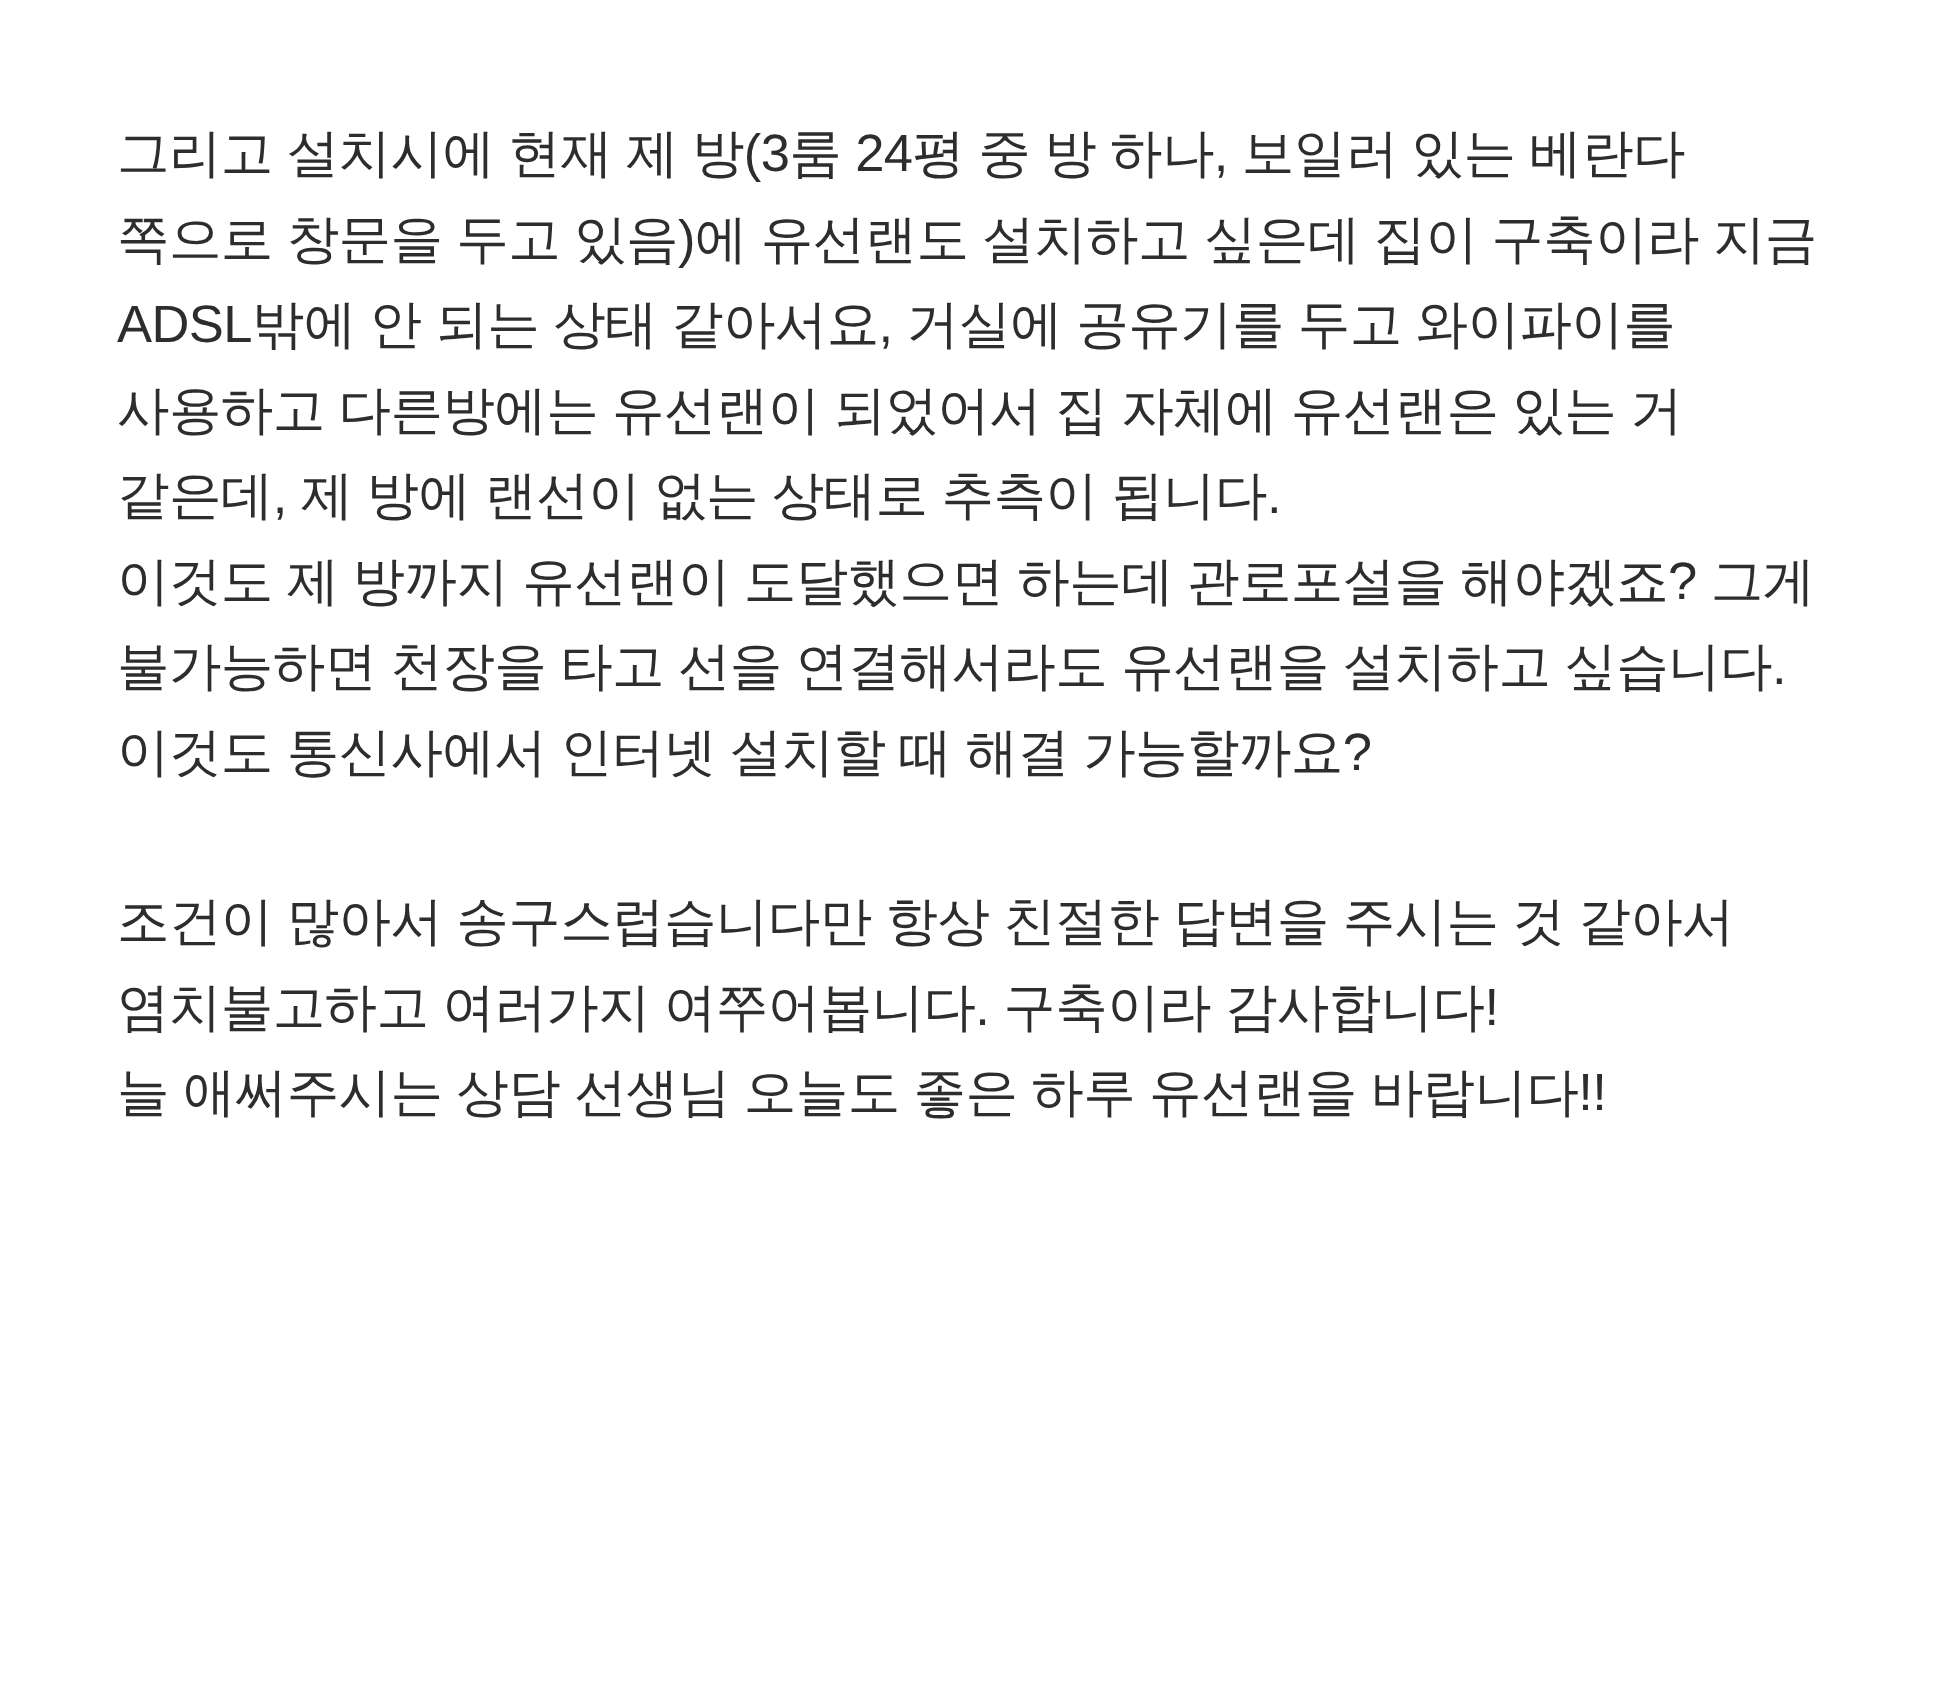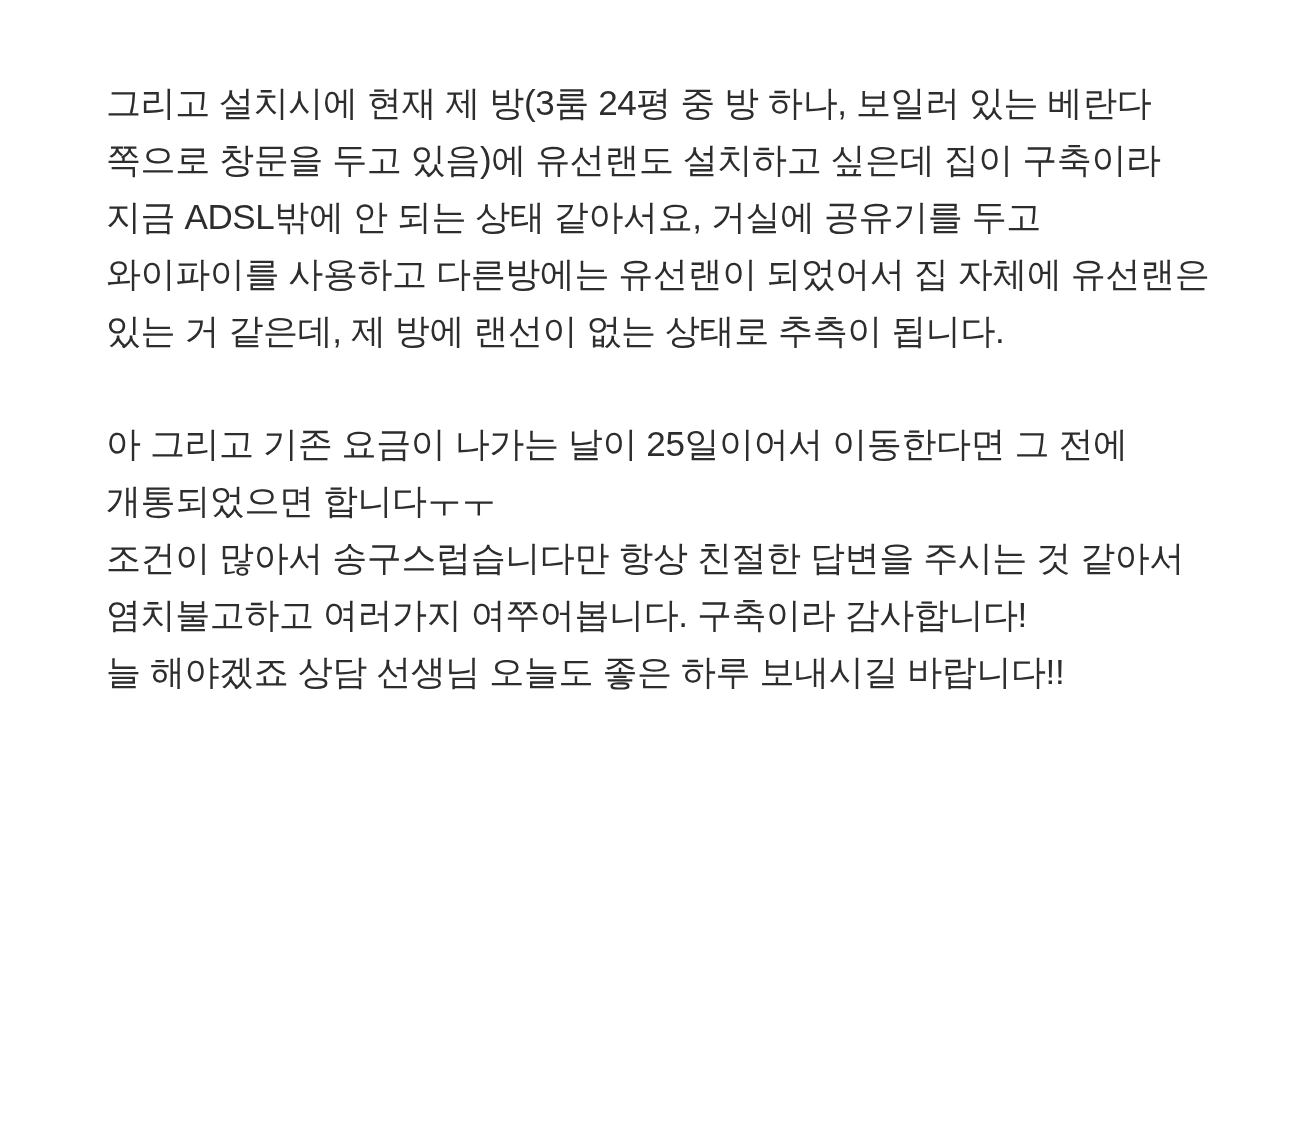--- a/index.html
+++ b/index.html
@@ -19,37 +19,36 @@
     min-height: 1130px;
     padding: 74px 78px 40px 78px;
     background: #ffffff;
   }
   .post-body {
     font-size: 35px;
     line-height: 1.63;
     letter-spacing: -0.4px;
     color: #2d2d2d;
     word-break: keep-all;
-    margin-left: 28px;
   }
   .para {
     margin: 0;
     white-space: pre-wrap;
   }
   .para + .para {
     margin-top: 0;
   }
   .spacer {
     height: 56px;
   }
 </style>
 </head>
 <body>
 
 <div class="page">
   <div class="post-body">
     <p class="para">그리고 설치시에 현재 제 방(3룸 24평 중 방 하나, 보일러 있는 베란다 쪽으로 창문을 두고 있음)에 유선랜도 설치하고 싶은데 집이 구축이라 지금 ADSL밖에 안 되는 상태 같아서요, 거실에 공유기를 두고 와이파이를 사용하고 다른방에는 유선랜이 되었어서 집 자체에 유선랜은 있는 거 같은데, 제 방에 랜선이 없는 상태로 추측이 됩니다.</p>
+    <p class="para">이것도 제 방까지 유선랜이 도달했으면 하는데 관로포설을 해야겠죠? 그게 불가능하면 천장을 타고 선을 연결해서라도 유선랜을 설치하고 싶습니다. 이것도 통신사에서 인터넷 설치할 때 해결 가능할까요?</p>
     <div class="spacer"></div>
-    <p class="para">아 그리고 기존 요금이 나가는 날이 25일이어서 이동한다면 그 전에 개통되었으면 합니다ㅜㅜ</p>
     <p class="para">조건이 많아서 송구스럽습니다만 항상 친절한 답변을 주시는 것 같아서 염치불고하고 여러가지 여쭈어봅니다. 구축이라 감사합니다!</p>
-    <p class="para">늘 해야겠죠 상담 선생님 오늘도 좋은 하루 보내시길 바랍니다!!</p>
+    <p class="para">늘 애써주시는 상담 선생님 오늘도 좋은 하루 유선랜을 바랍니다!!</p>
   </div>
 </div>
 
 </body></html>

